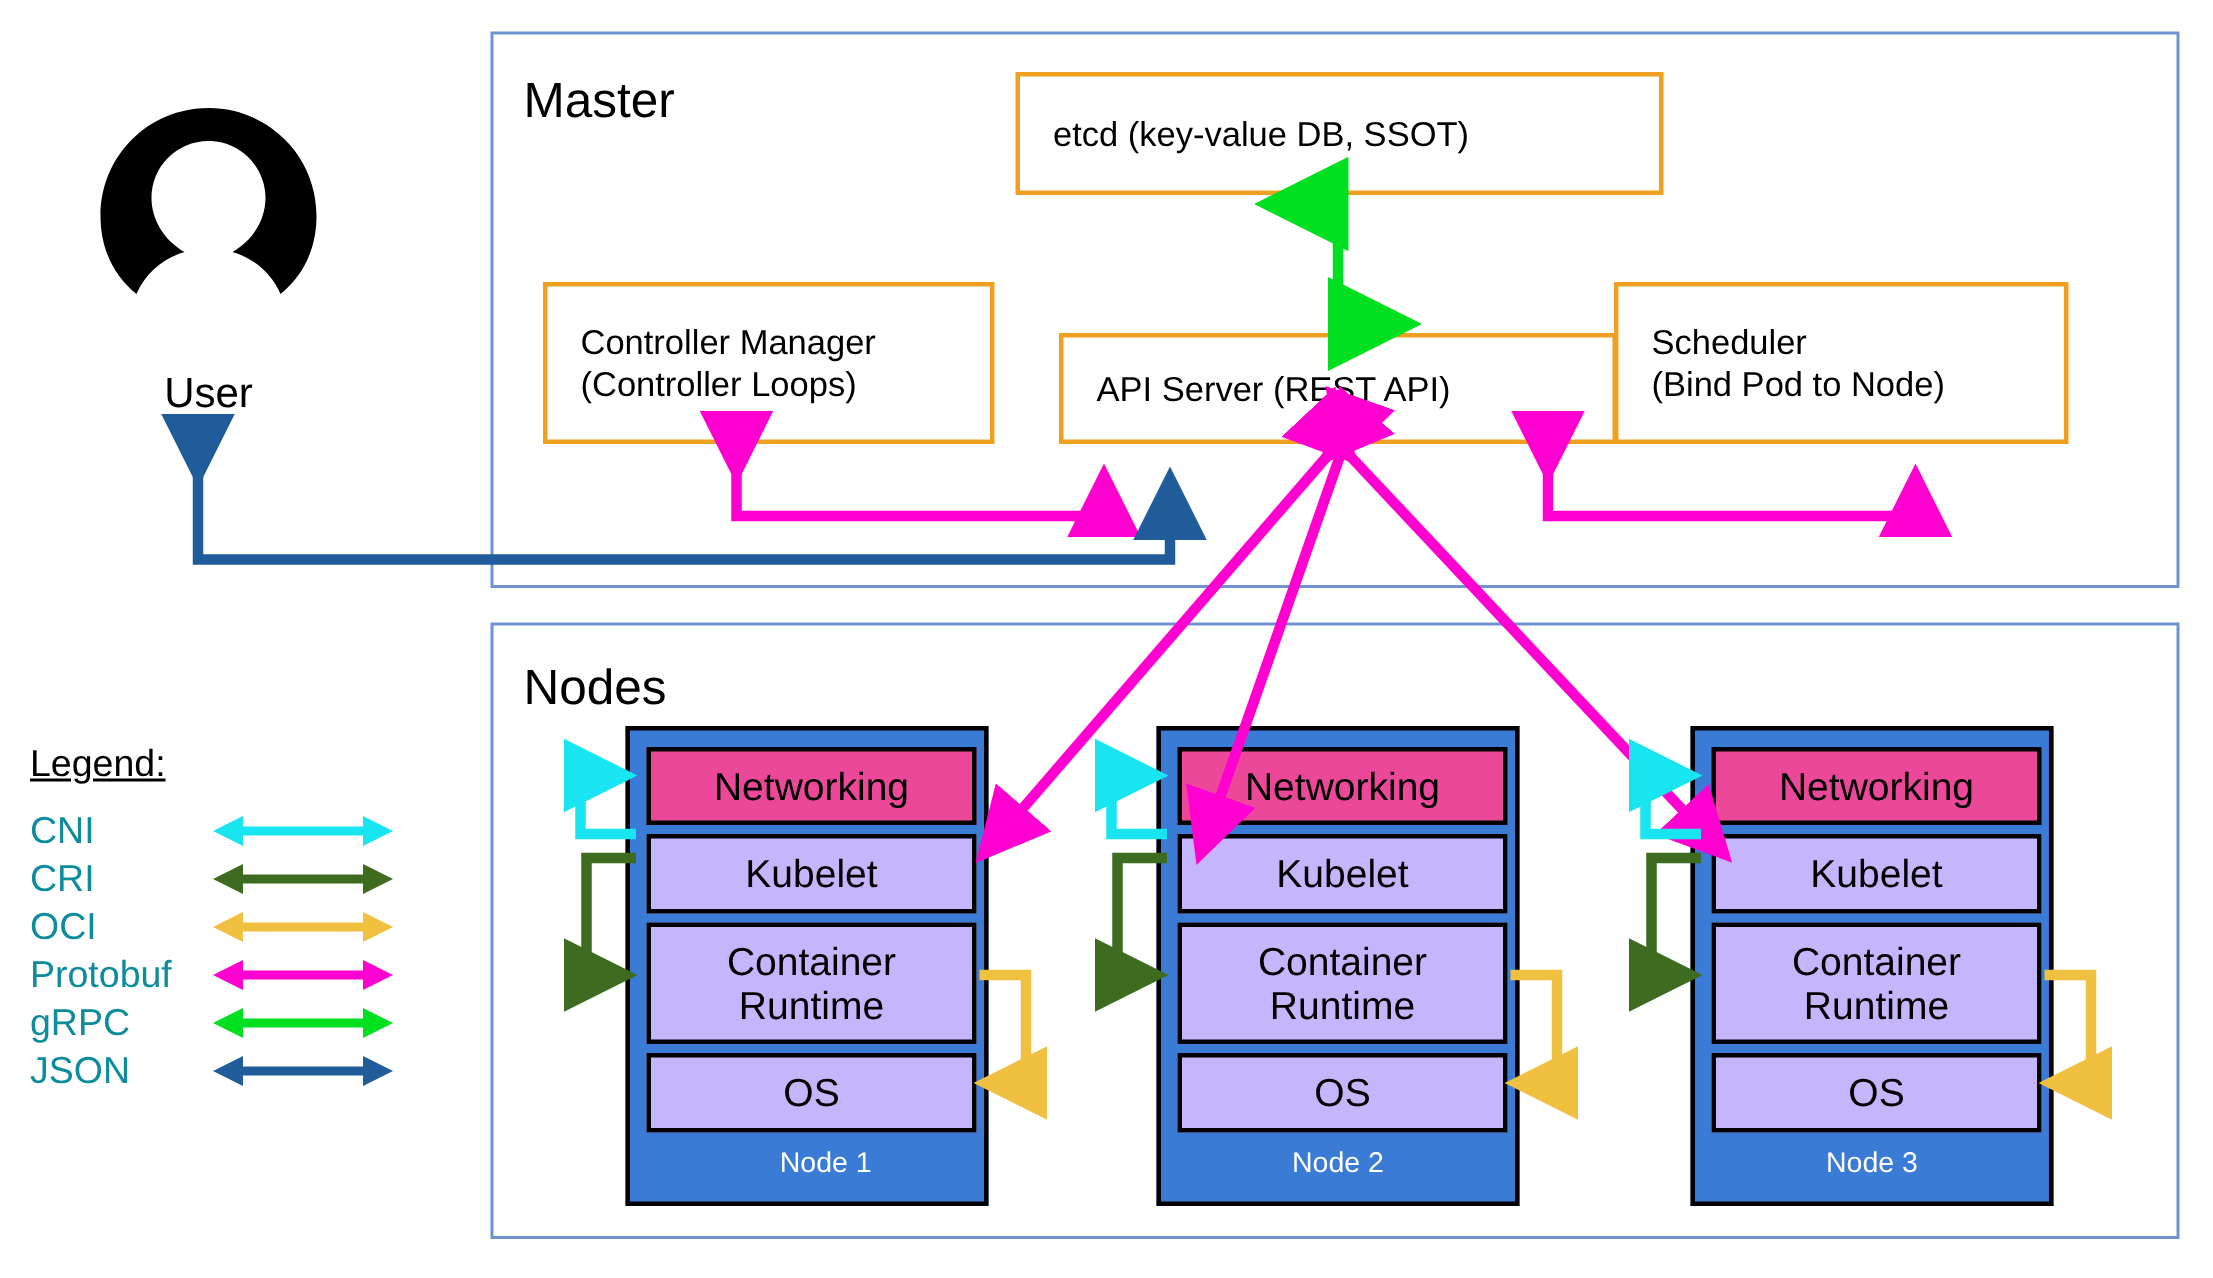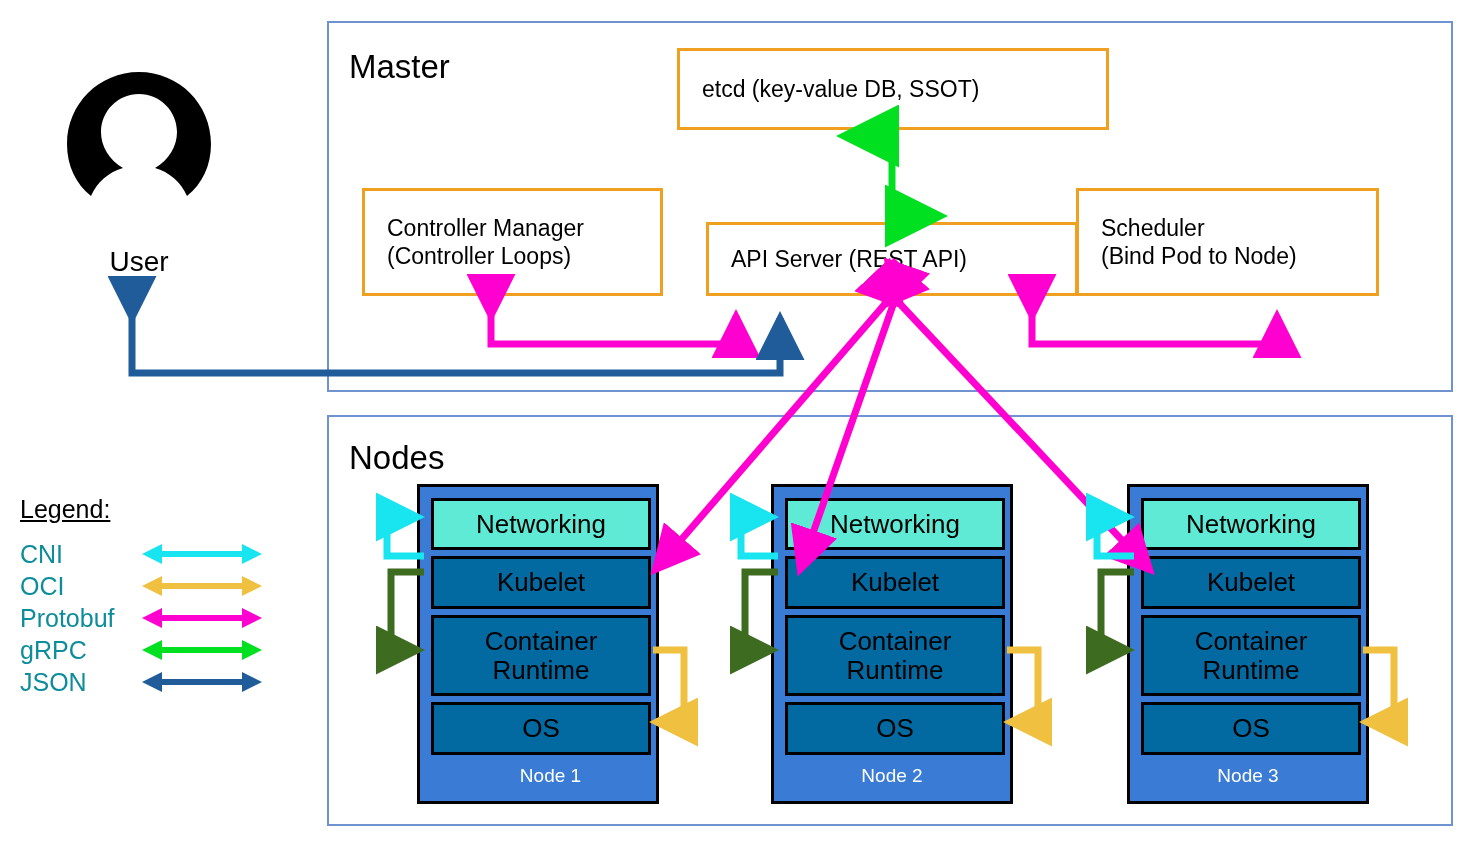--- a/index.html
+++ b/index.html
@@ -11,23 +11,23 @@
   svg.arrows{z-index:5;pointer-events:none;}
 
   .group-box{position:absolute;border:2px solid #6f93d1;background:transparent;box-sizing:border-box;z-index:1;}
   .group-title{position:absolute;font-size:33px;color:#000;line-height:1;z-index:2;white-space:nowrap;}
 
   .comp{position:absolute;box-sizing:border-box;border:3px solid #F0A020;background:#fff;
         display:flex;align-items:center;padding-left:22px;z-index:3;}
   .comp span{font-size:23px;line-height:1.22;color:#000;white-space:pre-line;}
 
   .node{position:absolute;box-sizing:border-box;background:#3A7BD5;border:3px solid #000;z-index:3;}
-  .node .slot{position:absolute;box-sizing:border-box;background:#0369a1;border:3px solid #000;
+  .node .slot{position:absolute;box-sizing:border-box;background:#c4b5fd;border:3px solid #000;
               display:flex;align-items:center;justify-content:center;}
-  .node .slot.net{background:#5eead4;}
+  .node .slot.net{background:#ec4899;}
   .node .slot span{font-size:26px;line-height:1.1;color:#000;text-align:center;white-space:pre-line;}
   .node .nlabel{position:absolute;left:0;right:0;text-align:center;color:#fff;font-size:19px;}
 
   #user-icon{position:absolute;left:65px;top:70px;width:148px;height:152px;z-index:3;}
   #user-label{position:absolute;left:65px;top:246px;width:148px;text-align:center;font-size:28px;z-index:3;}
 
   #legend{position:absolute;left:20px;top:497px;z-index:4;}
   #legend .ltitle{font-size:25px;color:#000;line-height:1;margin-bottom:16px;text-decoration:underline;}
   #legend .lrow{display:flex;align-items:center;height:32px;}
   #legend .lname{width:120px;font-size:25px;color:#0d8c9c;line-height:1;}
@@ -208,20 +208,28 @@
 
     <div class="lrow">
       <div class="lname">CNI</div>
       <svg class="lswatch" viewBox="0 0 124 26">
         <line x1="22" y1="13" x2="102" y2="13" stroke="#19E5F0" stroke-width="6"></line>
         <path d="M22 3 L2 13 L22 23 Z" fill="#19E5F0"></path>
           <path d="M102 3 L122 13 L102 23 Z" fill="#19E5F0"></path>
       </svg>
     </div>
 
+    <div class="lrow">
+      <div class="lname">CRI</div>
+      <svg class="lswatch" viewBox="0 0 124 26">
+        <line x1="22" y1="13" x2="102" y2="13" stroke="#3D6B1F" stroke-width="6"></line>
+        <path d="M22 3 L2 13 L22 23 Z" fill="#3D6B1F"></path>
+          <path d="M102 3 L122 13 L102 23 Z" fill="#3D6B1F"></path>
+      </svg>
+    </div>
 
     <div class="lrow">
       <div class="lname">OCI</div>
       <svg class="lswatch" viewBox="0 0 124 26">
         <line x1="22" y1="13" x2="102" y2="13" stroke="#F0C040" stroke-width="6"></line>
         <path d="M22 3 L2 13 L22 23 Z" fill="#F0C040"></path>
           <path d="M102 3 L122 13 L102 23 Z" fill="#F0C040"></path>
       </svg>
     </div>
 

